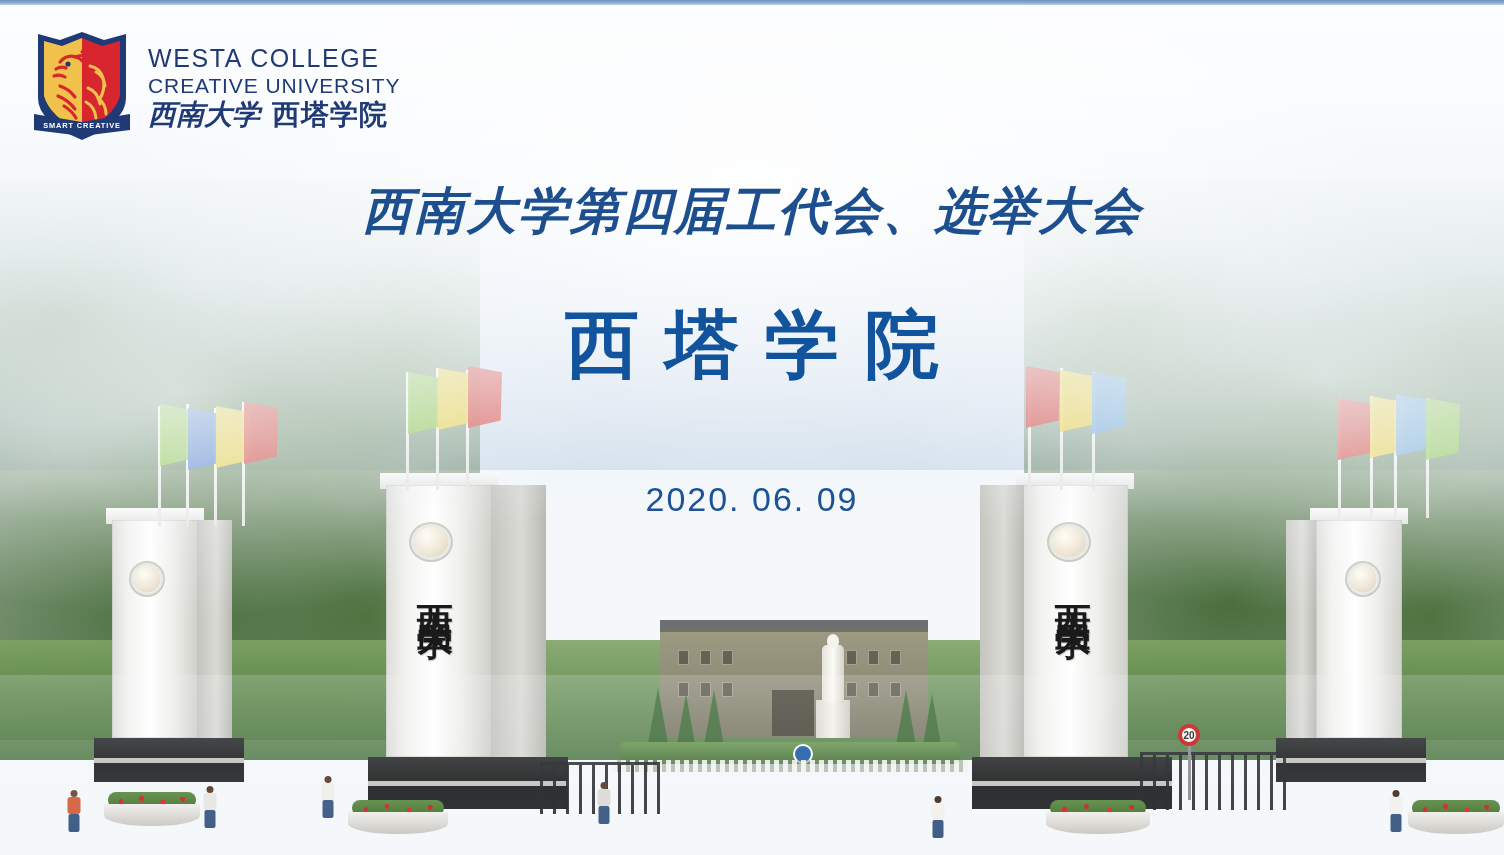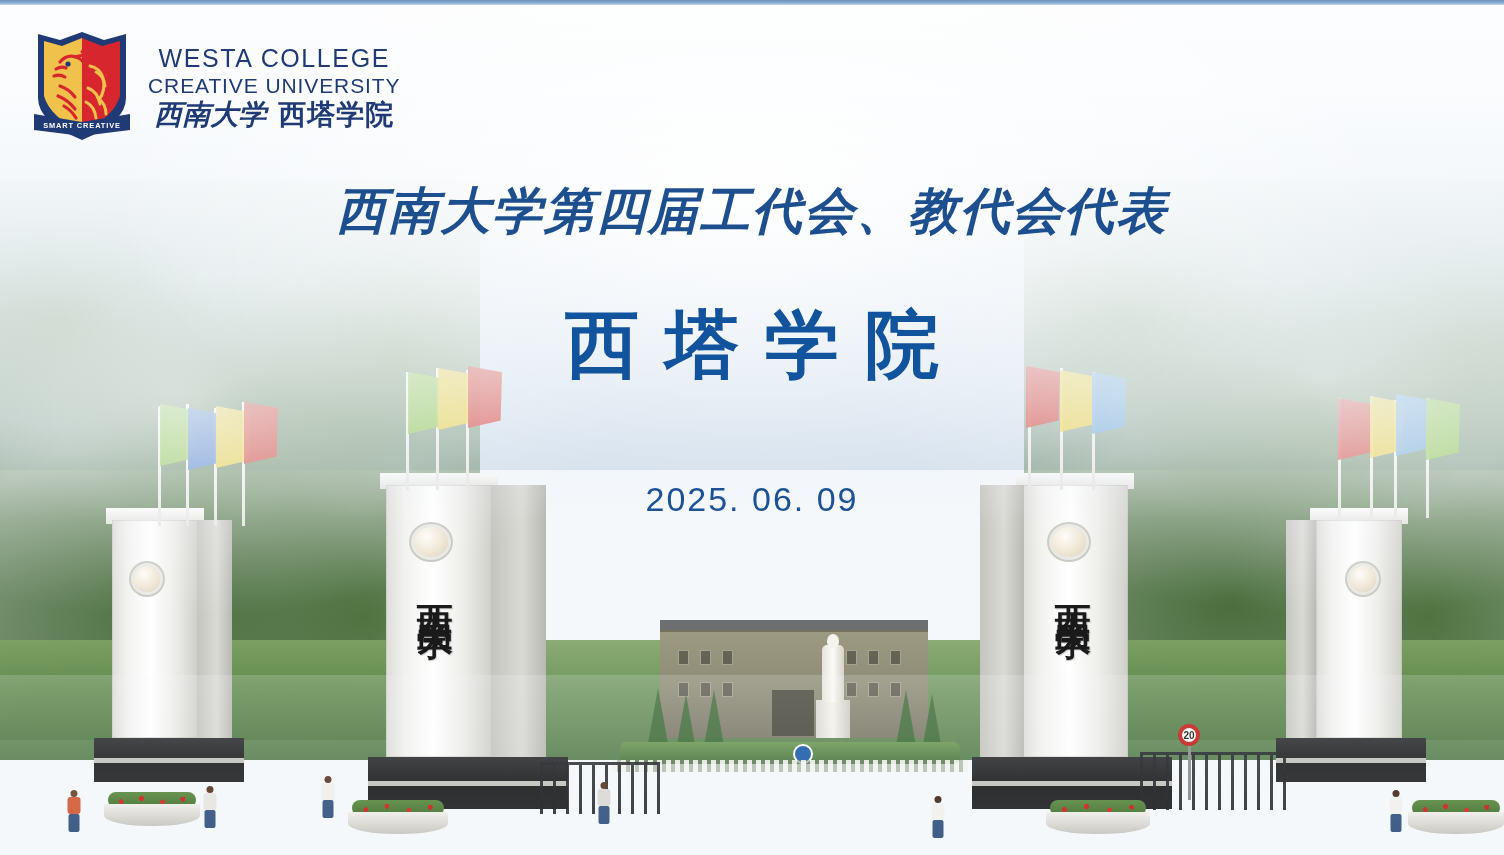--- a/index.html
+++ b/index.html
@@ -232,21 +232,21 @@
 
   
   .content { position:absolute; inset:0; z-index:40; }
 
   
   .brand {
     position:absolute; left:30px; top:26px;
     display:flex; align-items:center; gap:14px;
   }
   .crest { width:104px; height:118px; flex:0 0 auto; }
-  .brand-text { display:flex; flex-direction:column; line-height:1; padding-top:4px;align-items:center; }
+  .brand-text { display:flex; flex-direction:column; line-height:1; padding-top:4px; }
   .brand-en1 {
     font-family:"Liberation Sans", sans-serif;
     font-size:25px; letter-spacing:1.6px; color:#1f3a75; white-space:nowrap;
   }
   .brand-en2 {
     font-family:"Liberation Sans", sans-serif;
     font-size:21px; letter-spacing:.9px; color:#1f3a75; white-space:nowrap; margin-top:4px;
   }
   .brand-cn {
     font-family:"DejaVu Serif", serif;
@@ -505,20 +505,20 @@
 
       <div class="brand-text">
         <div class="brand-en1">WESTA COLLEGE</div>
         <div class="brand-en2">CREATIVE UNIVERSITY</div>
         <div class="brand-cn">
           <span class="cn-a">西南大学</span><span class="cn-b">西塔学院</span>
         </div>
       </div>
     </div>
 
-    <div class="title-line">西南大学第四届工代会、教代会代表</div>
+    <div class="title-line">西南大学第四届工代会、选举大会</div>
 
     <div class="main-title">西塔学院</div>
 
-    <div class="date-line">2025. 06. 09</div>
+    <div class="date-line">2020. 06. 09</div>
   </div>
 
 </div>
 
 </body></html>

